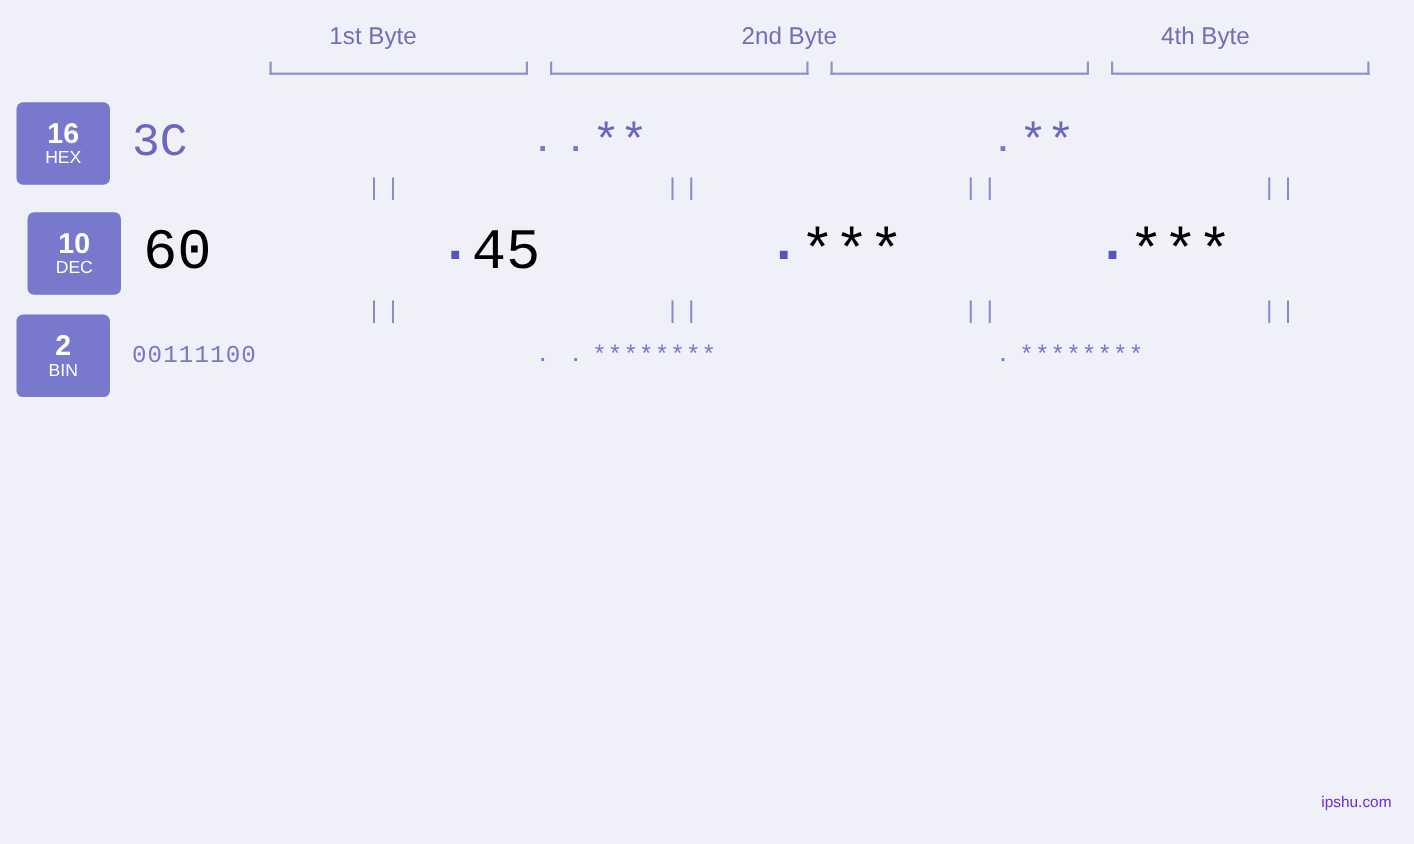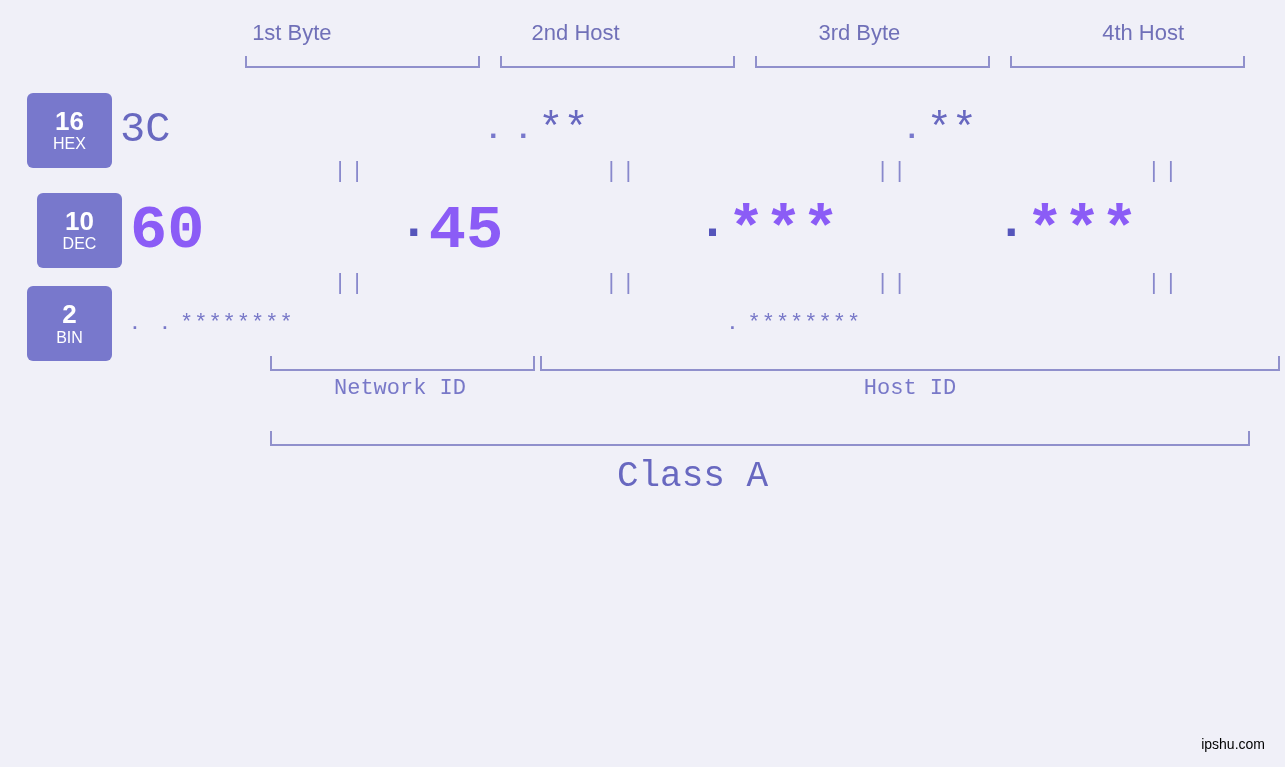--- a/index.html
+++ b/index.html
@@ -51,21 +51,21 @@
       width: 85px;
       height: 75px;
       background-color: #7878cc;
       color: white;
       display: flex;
       flex-direction: column;
       align-items: center;
       justify-content: center;
       border-radius: 6px;
       position: absolute;
-      left: 27px;
+      left: 15px;
       font-family: Arial, sans-serif;
     }
 
     .label-badge .num {
       font-size: 26px;
       font-weight: bold;
       line-height: 1.1;
     }
 
     .label-badge .base {
@@ -123,23 +123,23 @@
       letter-spacing: 4px;
     }
 
     
     .dec-row {
       margin-top: 5px;
       margin-left: 20px;
     }
 
     .dec-row .byte-value {
-      font-size: 62px;
-      font-weight: bold;
-      color: #8b5cf6;
+      font-size: 52px;
+      font-weight: normal;
+      color: #000000;
     }
 
     .dec-row .dot-sep {
       font-size: 50px;
       color: #5555bb;
       padding-bottom: 10px;
     }
 
     
     .bin-row {
@@ -309,23 +309,23 @@
       font-size: 36px;
       font-family: 'Courier New', monospace;
       margin-top: 10px;
       width: 100%;
       padding-left: 150px;
     }
 
     
     .watermark {
       position: absolute;
-      bottom: 15px;
+      bottom: 30px;
       right: 20px;
-      color: #000000;
+      color: #6d28d9;
       font-size: 14px;
       font-family: Arial, sans-serif;
     }
 
     .top-brackets-row {
       display: flex;
       margin-left: 235px;
       width: calc(100% - 235px);
       padding-right: 30px;
       margin-top: 5px;
@@ -367,23 +367,22 @@
       background: #9090cc;
     }
   </style>
 </head>
 <body>
 
 <div class="container">
 
   <div class="byte-headers">
     <div class="byte-col">1st Byte</div>
-    <div class="byte-col">2nd Host</div>
-    <div class="byte-col">3rd Byte</div>
-    <div class="byte-col">4th Host</div>
+    <div class="byte-col">2nd Byte</div>
+    <div class="byte-col">4th Byte</div>
   </div>
 
   <div class="top-brackets-row">
     <div class="top-bracket-item">
       <div class="top-bracket-item-r"></div>
     </div>
     <div class="top-bracket-item">
       <div class="top-bracket-item-r"></div>
     </div>
     <div class="top-bracket-item">
@@ -444,49 +443,25 @@
     <div style="width:30px;flex-shrink:0;"></div>
     <div class="equals-col">||</div>
   </div>
 
   <div class="data-row bin-row">
     <div class="label-badge">
       <span class="num">2</span>
       <span class="base">BIN</span>
     </div>
     <div class="values-area">
+      <div class="byte-value">00111100</div>
       <div class="dot-sep" style="font-size:18px;">.</div>
       <div class="dot-sep" style="font-size:18px;">.</div>
       <div class="byte-value">********</div>
       <div class="dot-sep" style="font-size:18px;">.</div>
       <div class="byte-value">********</div>
     </div>
   </div>
 
-  <div class="bottom-brackets">
-    <div class="bottom-bracket-container">
-
-      <div class="network-bracket">
-        <div class="network-bracket-right"></div>
-      </div>
-
-      <div class="host-bracket">
-        <div class="host-bracket-right"></div>
-      </div>
-    </div>
-
-    <div class="id-labels">
-      <div class="network-id-label">Network ID</div>
-      <div class="host-id-label">Host ID</div>
-    </div>
-
-    <div class="full-bracket-container">
-      <div class="full-bracket"></div>
-      <div class="full-bracket-left"></div>
-      <div class="full-bracket-right"></div>
-    </div>
-
-    <div class="class-label" style="padding-left:0;text-align:center;width:calc(100% - 50px);">Class A</div>
-  </div>
 
   <div class="watermark">ipshu.com</div>
 
 </div>
 
 </body></html>

